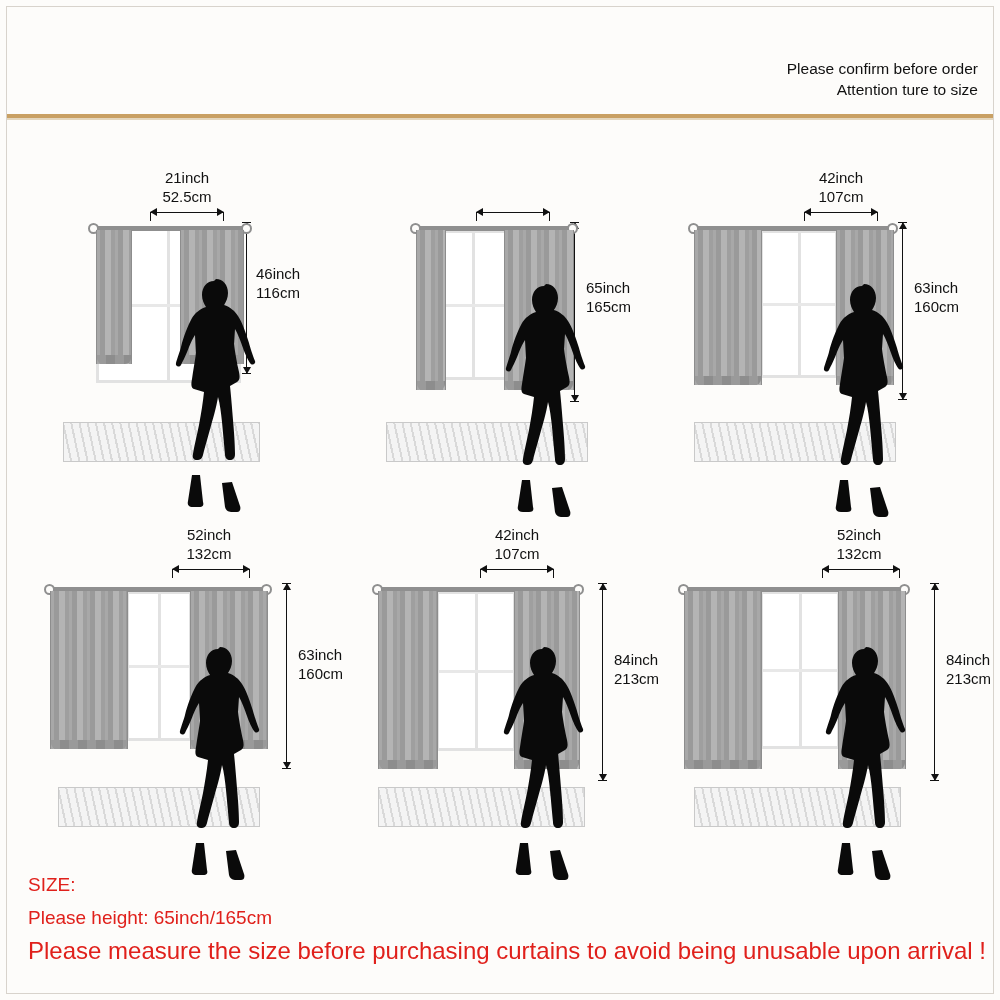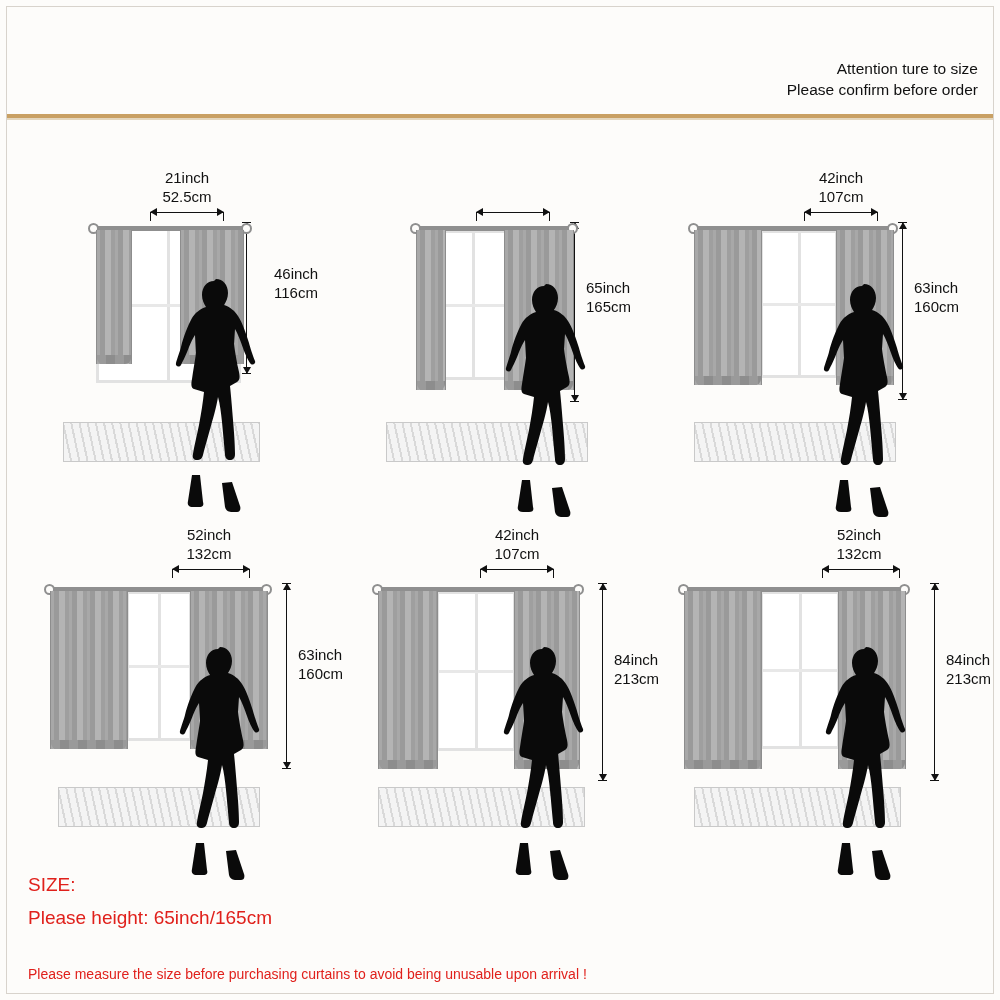--- a/index.html
+++ b/index.html
@@ -244,55 +244,54 @@
     top: 868px;
     width: 950px;
   }
   .footer-line {
     color: #e0201b;
     font-size: 19px;
     line-height: 33px;
     white-space: nowrap;
   }
   .footer-line.small {
-    font-size: 14px;
-    margin-top: 24px;
+    font-size: 24px;
   }
 </style>
 </head>
 <body>
 
 <div id="page">
 
   <div class="outer-frame"></div>
 
   <div class="header">
     <div class="header-note">
+      <div>Please confirm before order</div>
       <div>Attention ture to size</div>
-      <div>Please confirm before order</div>
     </div>
     <div class="header-rule"></div>
     <div class="header-rule2"></div>
   </div>
 
   <div class="grid">
 
     <div class="panel p0">
 
       <div class="dim-top-label" style="left:124px; top:38px; width:110px;">
         <div>21inch</div>
         <div>52.5cm</div>
       </div>
       <div class="dim-top-bar" style="left:142px; top:82px; width:74px;"></div>
       <div class="arrow-l" style="left:142px; top:78px;"></div>
       <div class="arrow-r" style="left:209px; top:78px;"></div>
       <div class="dim-tick" style="left:142px; top:82px;"></div>
       <div class="dim-tick" style="left:215px; top:82px;"></div>
 
-      <div class="dim-right-label" style="left:266px; top:134px;">
+      <div class="dim-right-label" style="left:248px; top:134px;">
         <div>46inch</div>
         <div>116cm</div>
       </div>
       <div class="dim-v-bar" style="left:238px; top:92px; height:152px;"></div>
       <div class="arrow-u" style="left:235px; top:92px;"></div>
       <div class="arrow-d" style="left:235px; top:237px;"></div>
       <div class="dim-v-tick" style="left:234px; top:92px;"></div>
       <div class="dim-v-tick" style="left:234px; top:243px;"></div>
 
       <div class="scene" style="left:0; top:0; width:328px; height:365px;">

